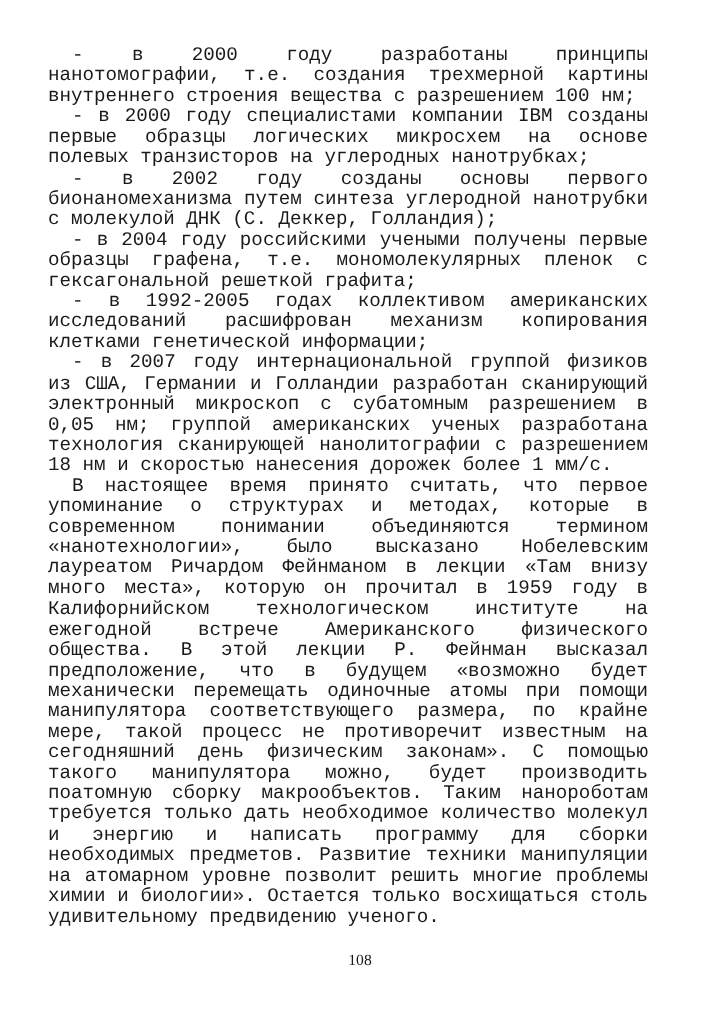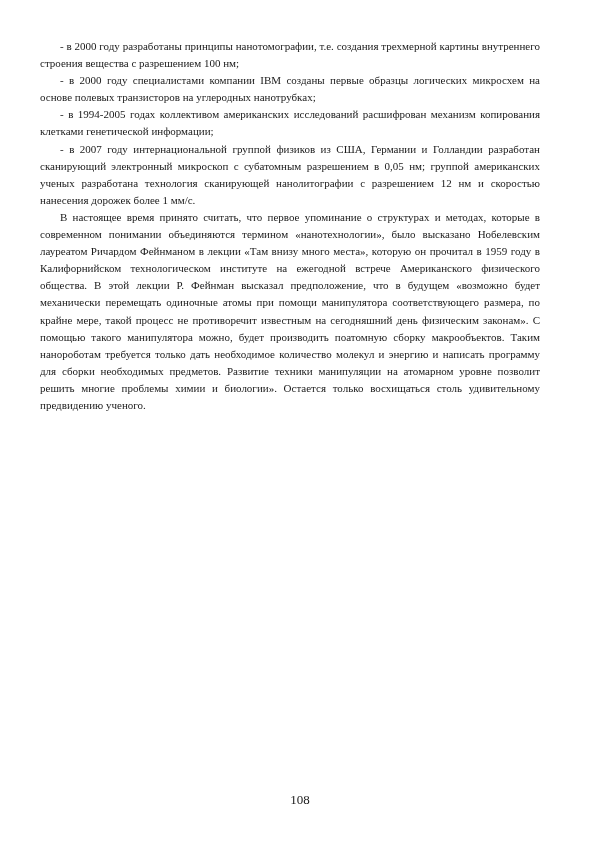--- a/index.html
+++ b/index.html
@@ -13,22 +13,23 @@
       position: relative;
       overflow: hidden;
       font-family: "Liberation Serif", "DejaVu Serif", serif;
       color: #1a1a1a;
     }
     .page {
       position: absolute;
       left: 40px;
       top: 38px;
       width: 500px;
-      font-size: 11px;
+      font-size: 16px;
       line-height: 17.1px;
+      font-family: Liberation Mono, monospace;
     }
     .para {
       margin: 0;
       text-indent: 20px;
       text-align: justify;
     }
     .page-number {
       position: absolute;
       left: 0;
       width: 600px;
@@ -37,18 +38,20 @@
       font-size: 13px;
       line-height: 16px;
     }
   </style>
 </head>
 <body>
 
 <div class="page">
   <p class="para">- в 2000 году  разработаны принципы нанотомографии, т.е.  создания трехмерной картины внутреннего строения вещества с разрешением 100 нм;</p>
   <p class="para">- в 2000 году  специалистами компании IBM созданы первые образцы логических микросхем на основе полевых транзисторов на углеродных нанотрубках;</p>
-  <p class="para">- в 1994-2005 годах коллективом американских исследований расшифрован механизм копирования клетками генетической информации;</p>
-  <p class="para">- в 2007 году интернациональной группой физиков из США, Германии и Голландии разработан сканирующий электронный микроскоп с субатомным разрешением в 0,05 нм; группой американских ученых разработана технология сканирующей нанолитографии с разрешением 12 нм и скоростью нанесения дорожек более 1 мм/с.</p>
+  <p class="para">- в 2002 году  созданы основы первого бионаномеханизма путем синтеза углеродной нанотрубки с молекулой ДНК (С. Деккер, Голландия);</p>
+  <p class="para">- в 2004 году российскими учеными получены первые образцы графена, т.е. мономолекулярных пленок с гексагональной решеткой графита;</p>
+  <p class="para">- в 1992-2005 годах коллективом американских исследований расшифрован механизм копирования клетками генетической информации;</p>
+  <p class="para">- в 2007 году интернациональной группой физиков из США, Германии и Голландии разработан сканирующий электронный микроскоп с субатомным разрешением в 0,05 нм; группой американских ученых разработана технология сканирующей нанолитографии с разрешением 18 нм и скоростью нанесения дорожек более 1 мм/с.</p>
   <p class="para">В настоящее время принято считать, что первое упоминание о структурах и методах, которые в современном понимании объединяются термином «нанотехнологии», было высказано Нобелевским лауреатом Ричардом Фейнманом в лекции «Там внизу много места», которую он прочитал в 1959 году в Калифорнийском технологическом институте на ежегодной встрече Американского физического общества. В этой лекции Р. Фейнман высказал предположение, что в будущем «возможно будет механически перемещать одиночные атомы при помощи манипулятора соответствующего размера, по крайне мере, такой процесс не противоречит  известным на сегодняшний день физическим законам». С помощью такого манипулятора можно, будет производить поатомную сборку макрообъектов. Таким нанороботам требуется только дать необходимое количество молекул и энергию и написать программу для сборки необходимых предметов. Развитие техники манипуляции на атомарном уровне позволит решить многие проблемы химии и биологии». Остается только восхищаться столь удивительному предвидению ученого.</p>
 </div>
 
 <div class="page-number">108</div>
 
 </body></html>

